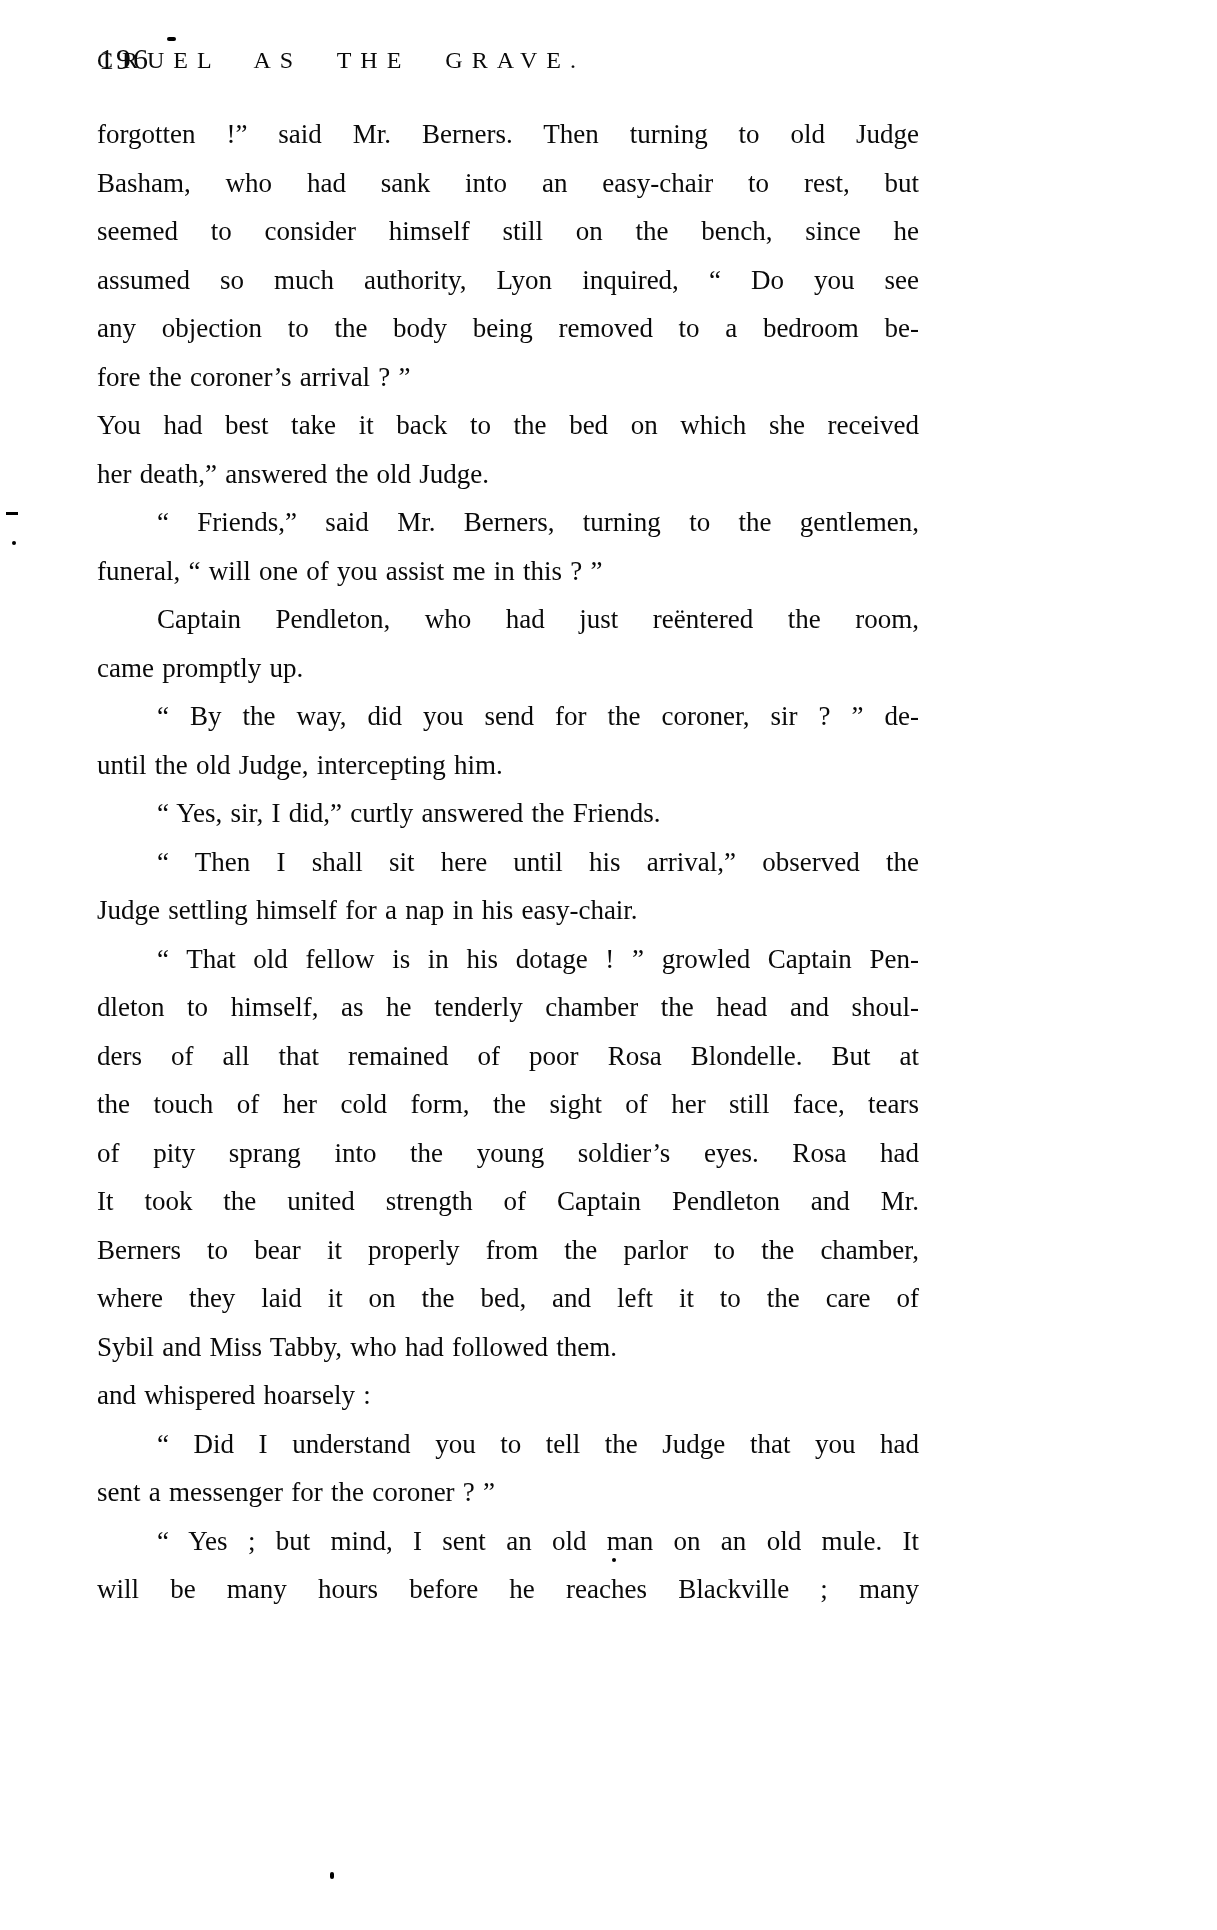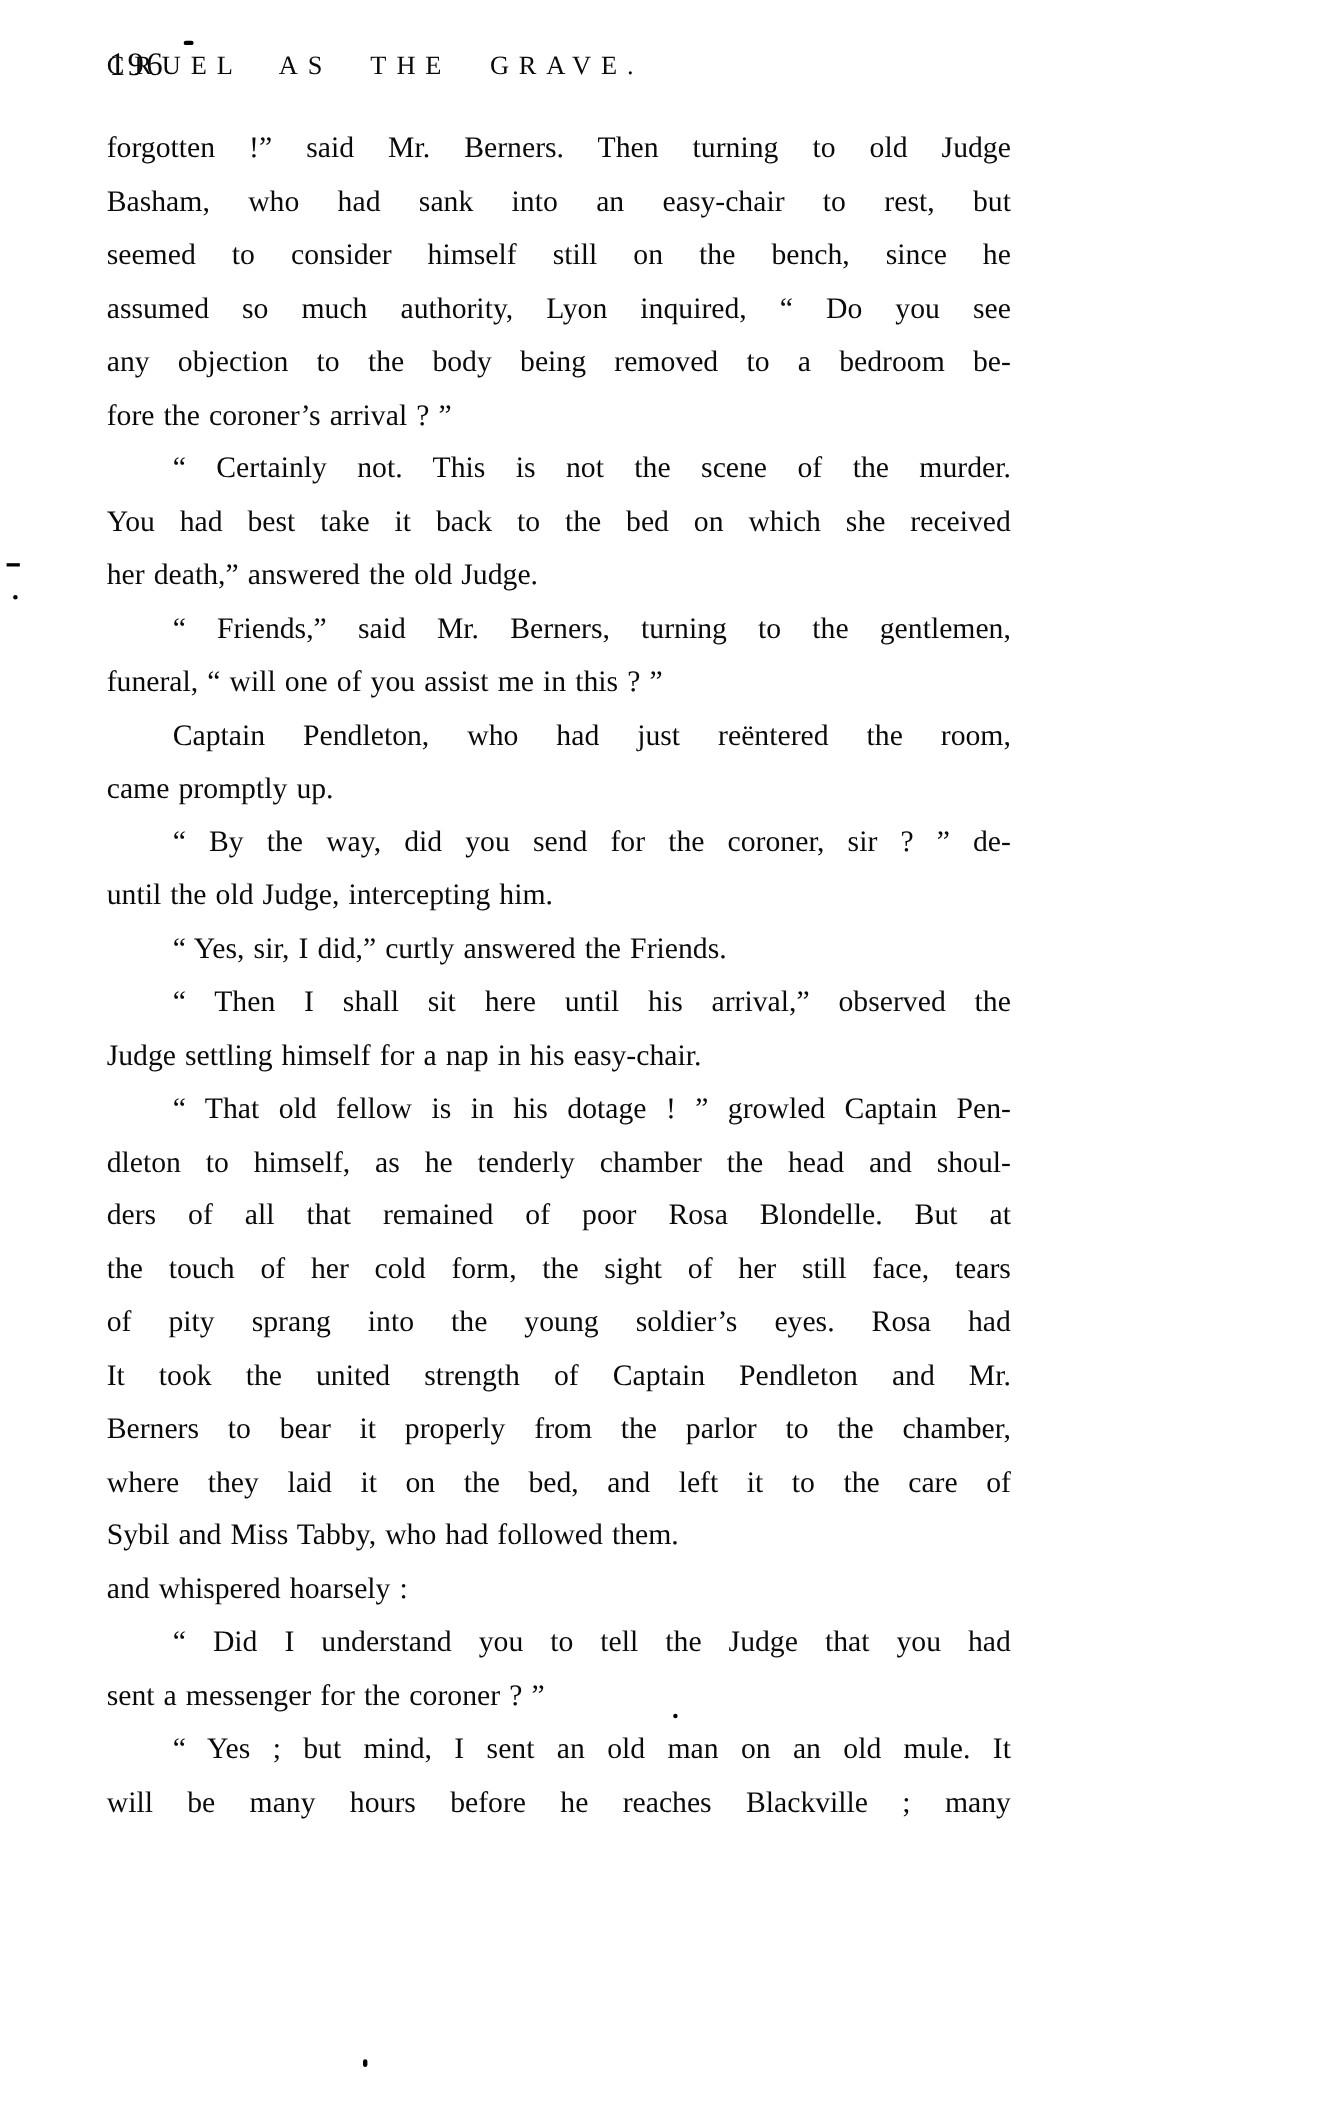--- a/index.html
+++ b/index.html
@@ -76,21 +76,20 @@
     <span class="pagenum">196</span>
     <div class="title">CRUEL AS THE GRAVE.</div>
   </div>
   <div class="body" id="text-body">
       <div class="line">forgotten !” said Mr. Berners.  Then turning to old Judge</div>
       <div class="line">Basham, who had sank into an easy-chair to rest, but</div>
       <div class="line">seemed to consider himself still on the bench, since he</div>
       <div class="line">assumed so much authority, Lyon inquired, “ Do you see</div>
       <div class="line">any objection to the body being removed to a bedroom be-</div>
       <div class="line end">fore the coroner’s arrival ? ”</div>
-      <div class="line indent">“ Certainly not.  This is not the scene of the murder.</div>
       <div class="line">You had best take it back to the bed on which she received</div>
       <div class="line end">her death,” answered the old Judge.</div>
       <div class="line indent">“ Friends,” said Mr. Berners, turning to the gentlemen,</div>
       <div class="line end">funeral, “ will one of you assist me in this ? ”</div>
       <div class="line indent">Captain Pendleton, who had just reëntered the room,</div>
       <div class="line end">came promptly up.</div>
       <div class="line indent">“ By the way, did you send for the coroner, sir ? ” de-</div>
       <div class="line end">until the old Judge, intercepting him.</div>
       <div class="line indent end">“ Yes, sir, I did,” curtly answered the Friends.</div>
       <div class="line indent">“ Then I shall sit here until his arrival,” observed the</div>

